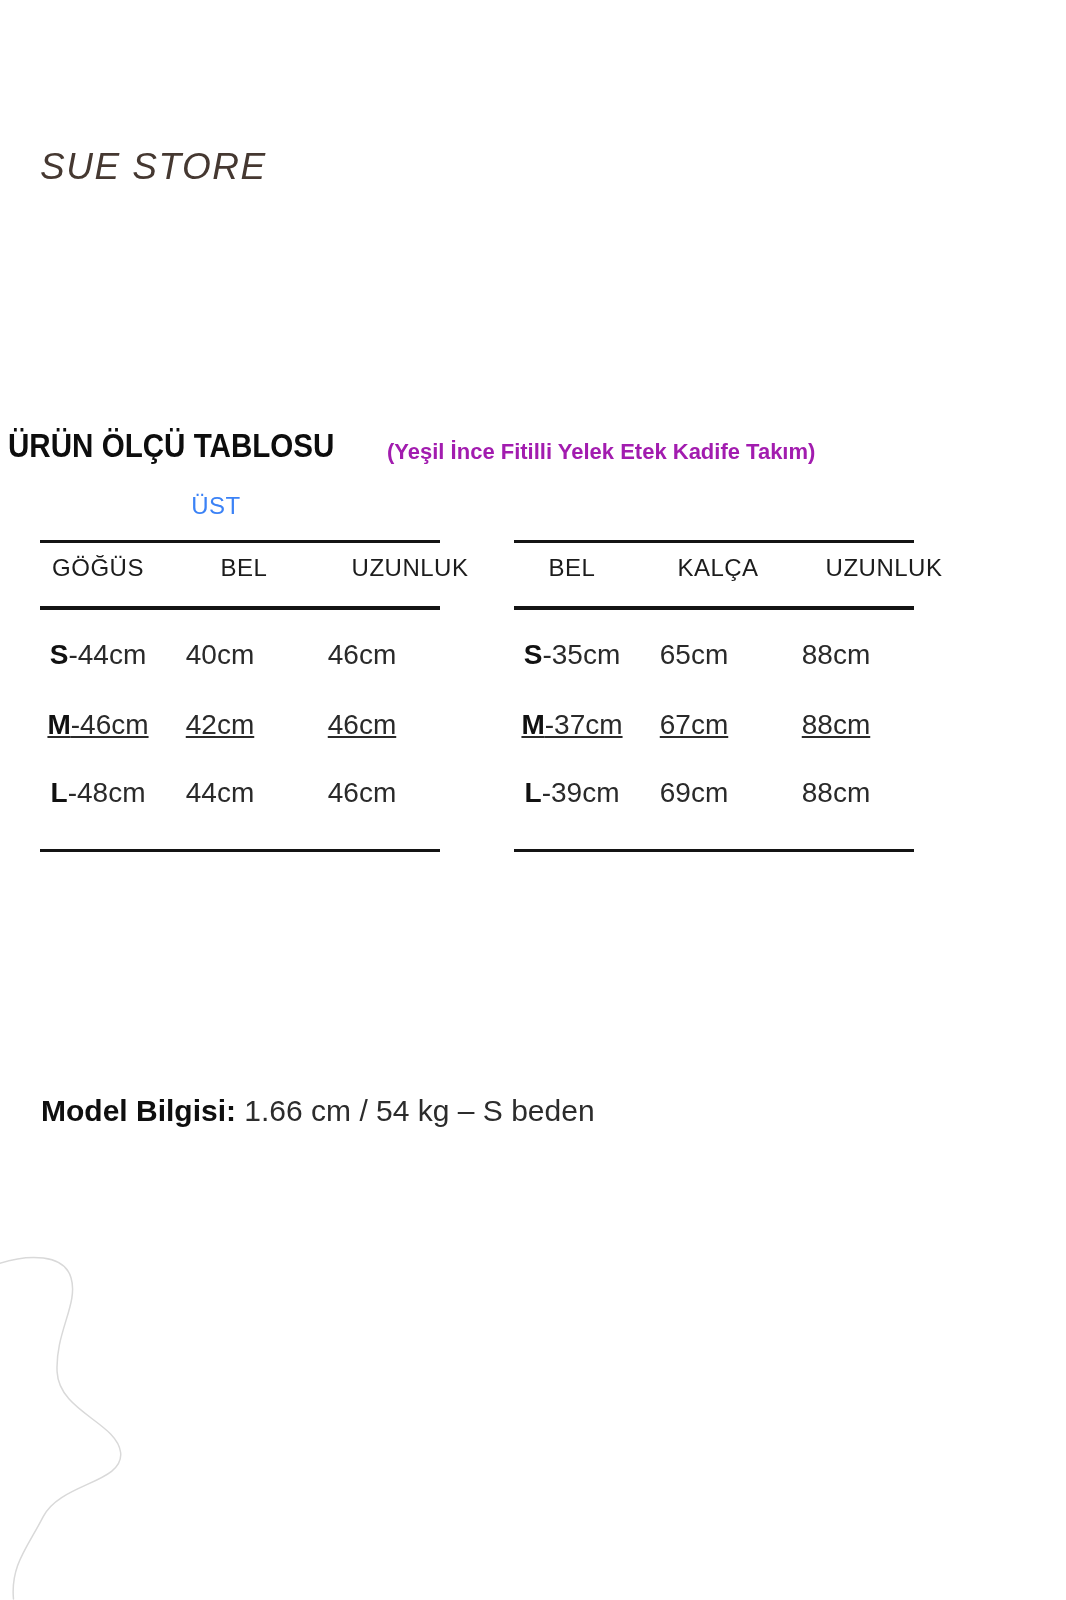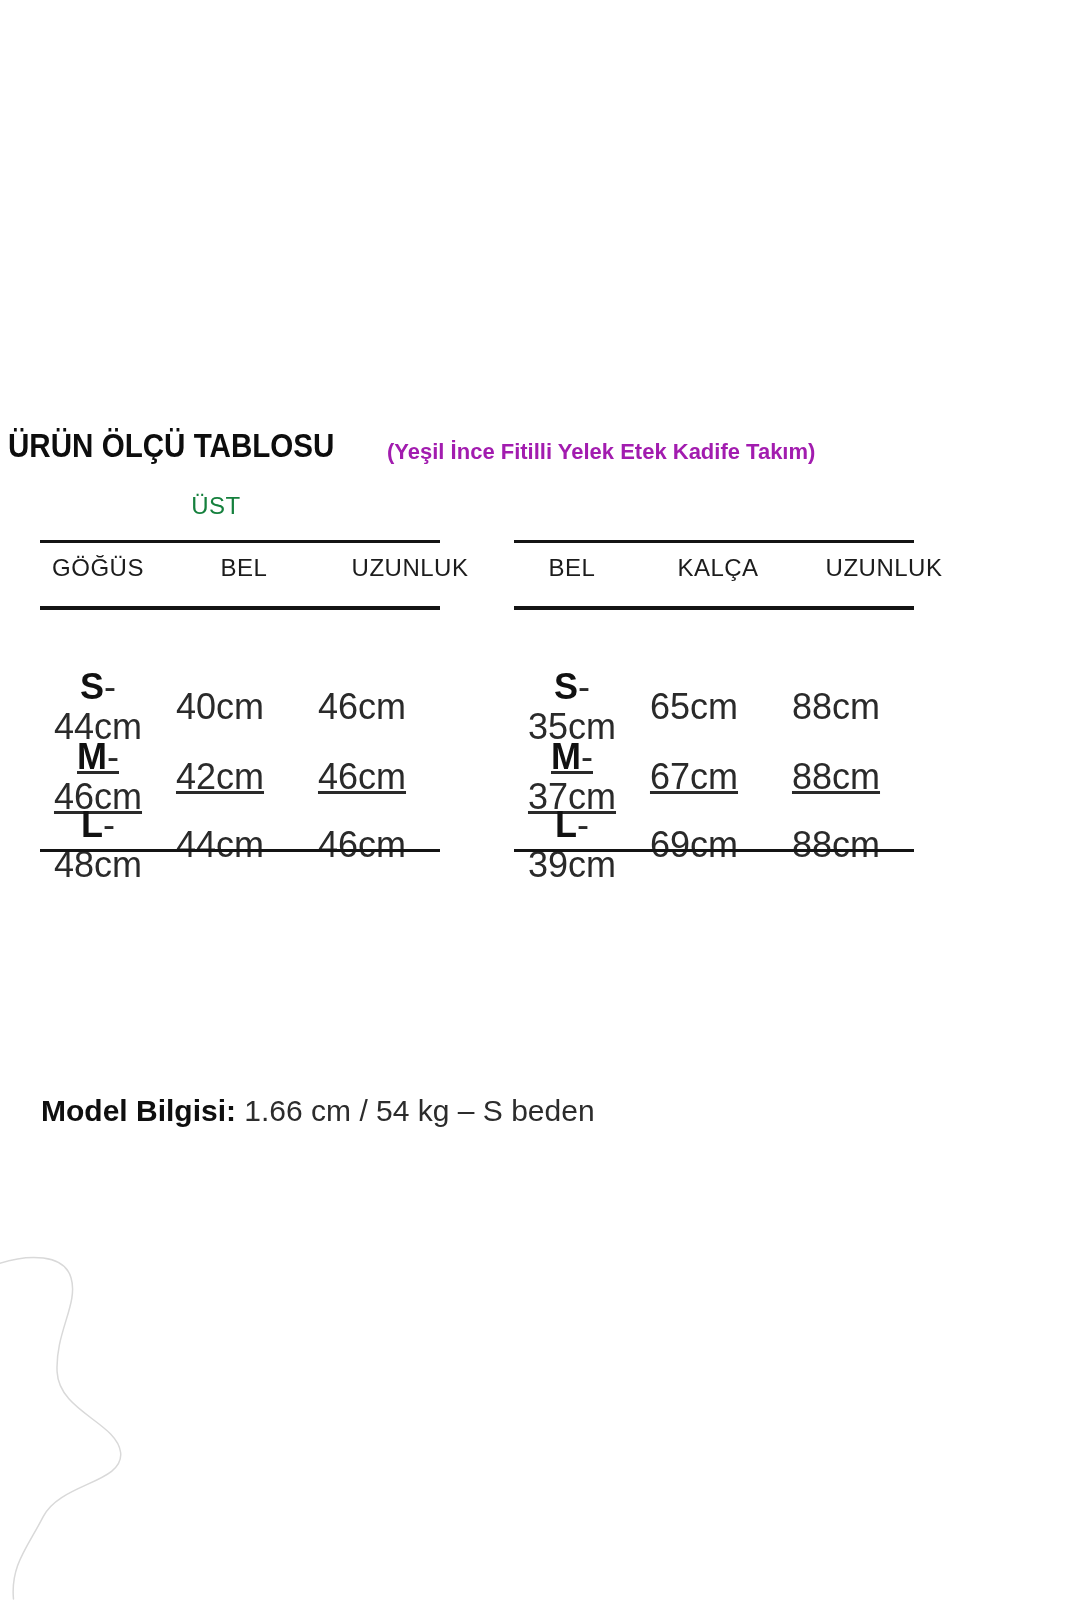--- a/index.html
+++ b/index.html
@@ -38,42 +38,42 @@
 
   
   .table {
     position:absolute; top:480px; width:400px; height:378px;
   }
   .table-left  { left:40px; }
   .table-right { left:514px; }
 
   .section-label {
     position:absolute; top:12px; left:0; width:352px;
-    text-align:center; font-size:24px; color:#15803d;
+    text-align:center; font-size:24px; color:#3b82f6;
     letter-spacing:0.5px;
   }
   .rule {
     position:absolute; left:0; width:400px; height:3px;
     background:#141414;
   }
   .rule-1 { top:60px; }
   .rule-2 { top:126px; height:3.5px; }
   .rule-b { top:369px; }
 
   .cols {
     position:absolute; left:0; width:400px;
     display:grid; grid-template-columns:116px 128px 156px;
     align-items:center;
   }
   .cols > div { text-align:center; }
   .hdr { top:74px; font-size:24px; color:#1c1c1c; letter-spacing:0.5px;gap:24px; }
   .r1 { top:155px; }
   .r2 { top:225px;text-decoration:underline; }
   .r3 { top:293px; }
-  .body-row { font-size:36px; color:#2a2a2a; line-height:40px;margin-top:32px; }
+  .body-row { font-size:28px; color:#2a2a2a; line-height:40px; }
   .size-letter { font-weight:700; color:#111; }
 
   
   .info-line {
     position:absolute; left:41px;
     font-size:30px; color:#2c2c2c; line-height:1.5;
   }
   .info-label { font-weight:700; color:#0f0f0f; }
   .info-model { top:1058px; }
   .info-fit   { top:1126px; }
@@ -83,20 +83,21 @@
   .curve {
     position:absolute; left:0; top:1238px;
     width:140px; height:362px;
   }
 </style>
 </head>
 <body>
 
 <div class="page">
 
+  <div class="logo">SUE STORE</div>
 
   <div class="title-main">ÜRÜN ÖLÇÜ TABLOSU</div>
   <div class="title-sub">(Yeşil İnce Fitilli Yelek Etek Kadife Takım)</div>
 
   <section class="table table-left">
     <div class="section-label">ÜST</div>
     <div class="rule rule-1"></div>
     <div class="cols hdr">
       <div>GÖĞÜS</div>
       <div>BEL</div>

